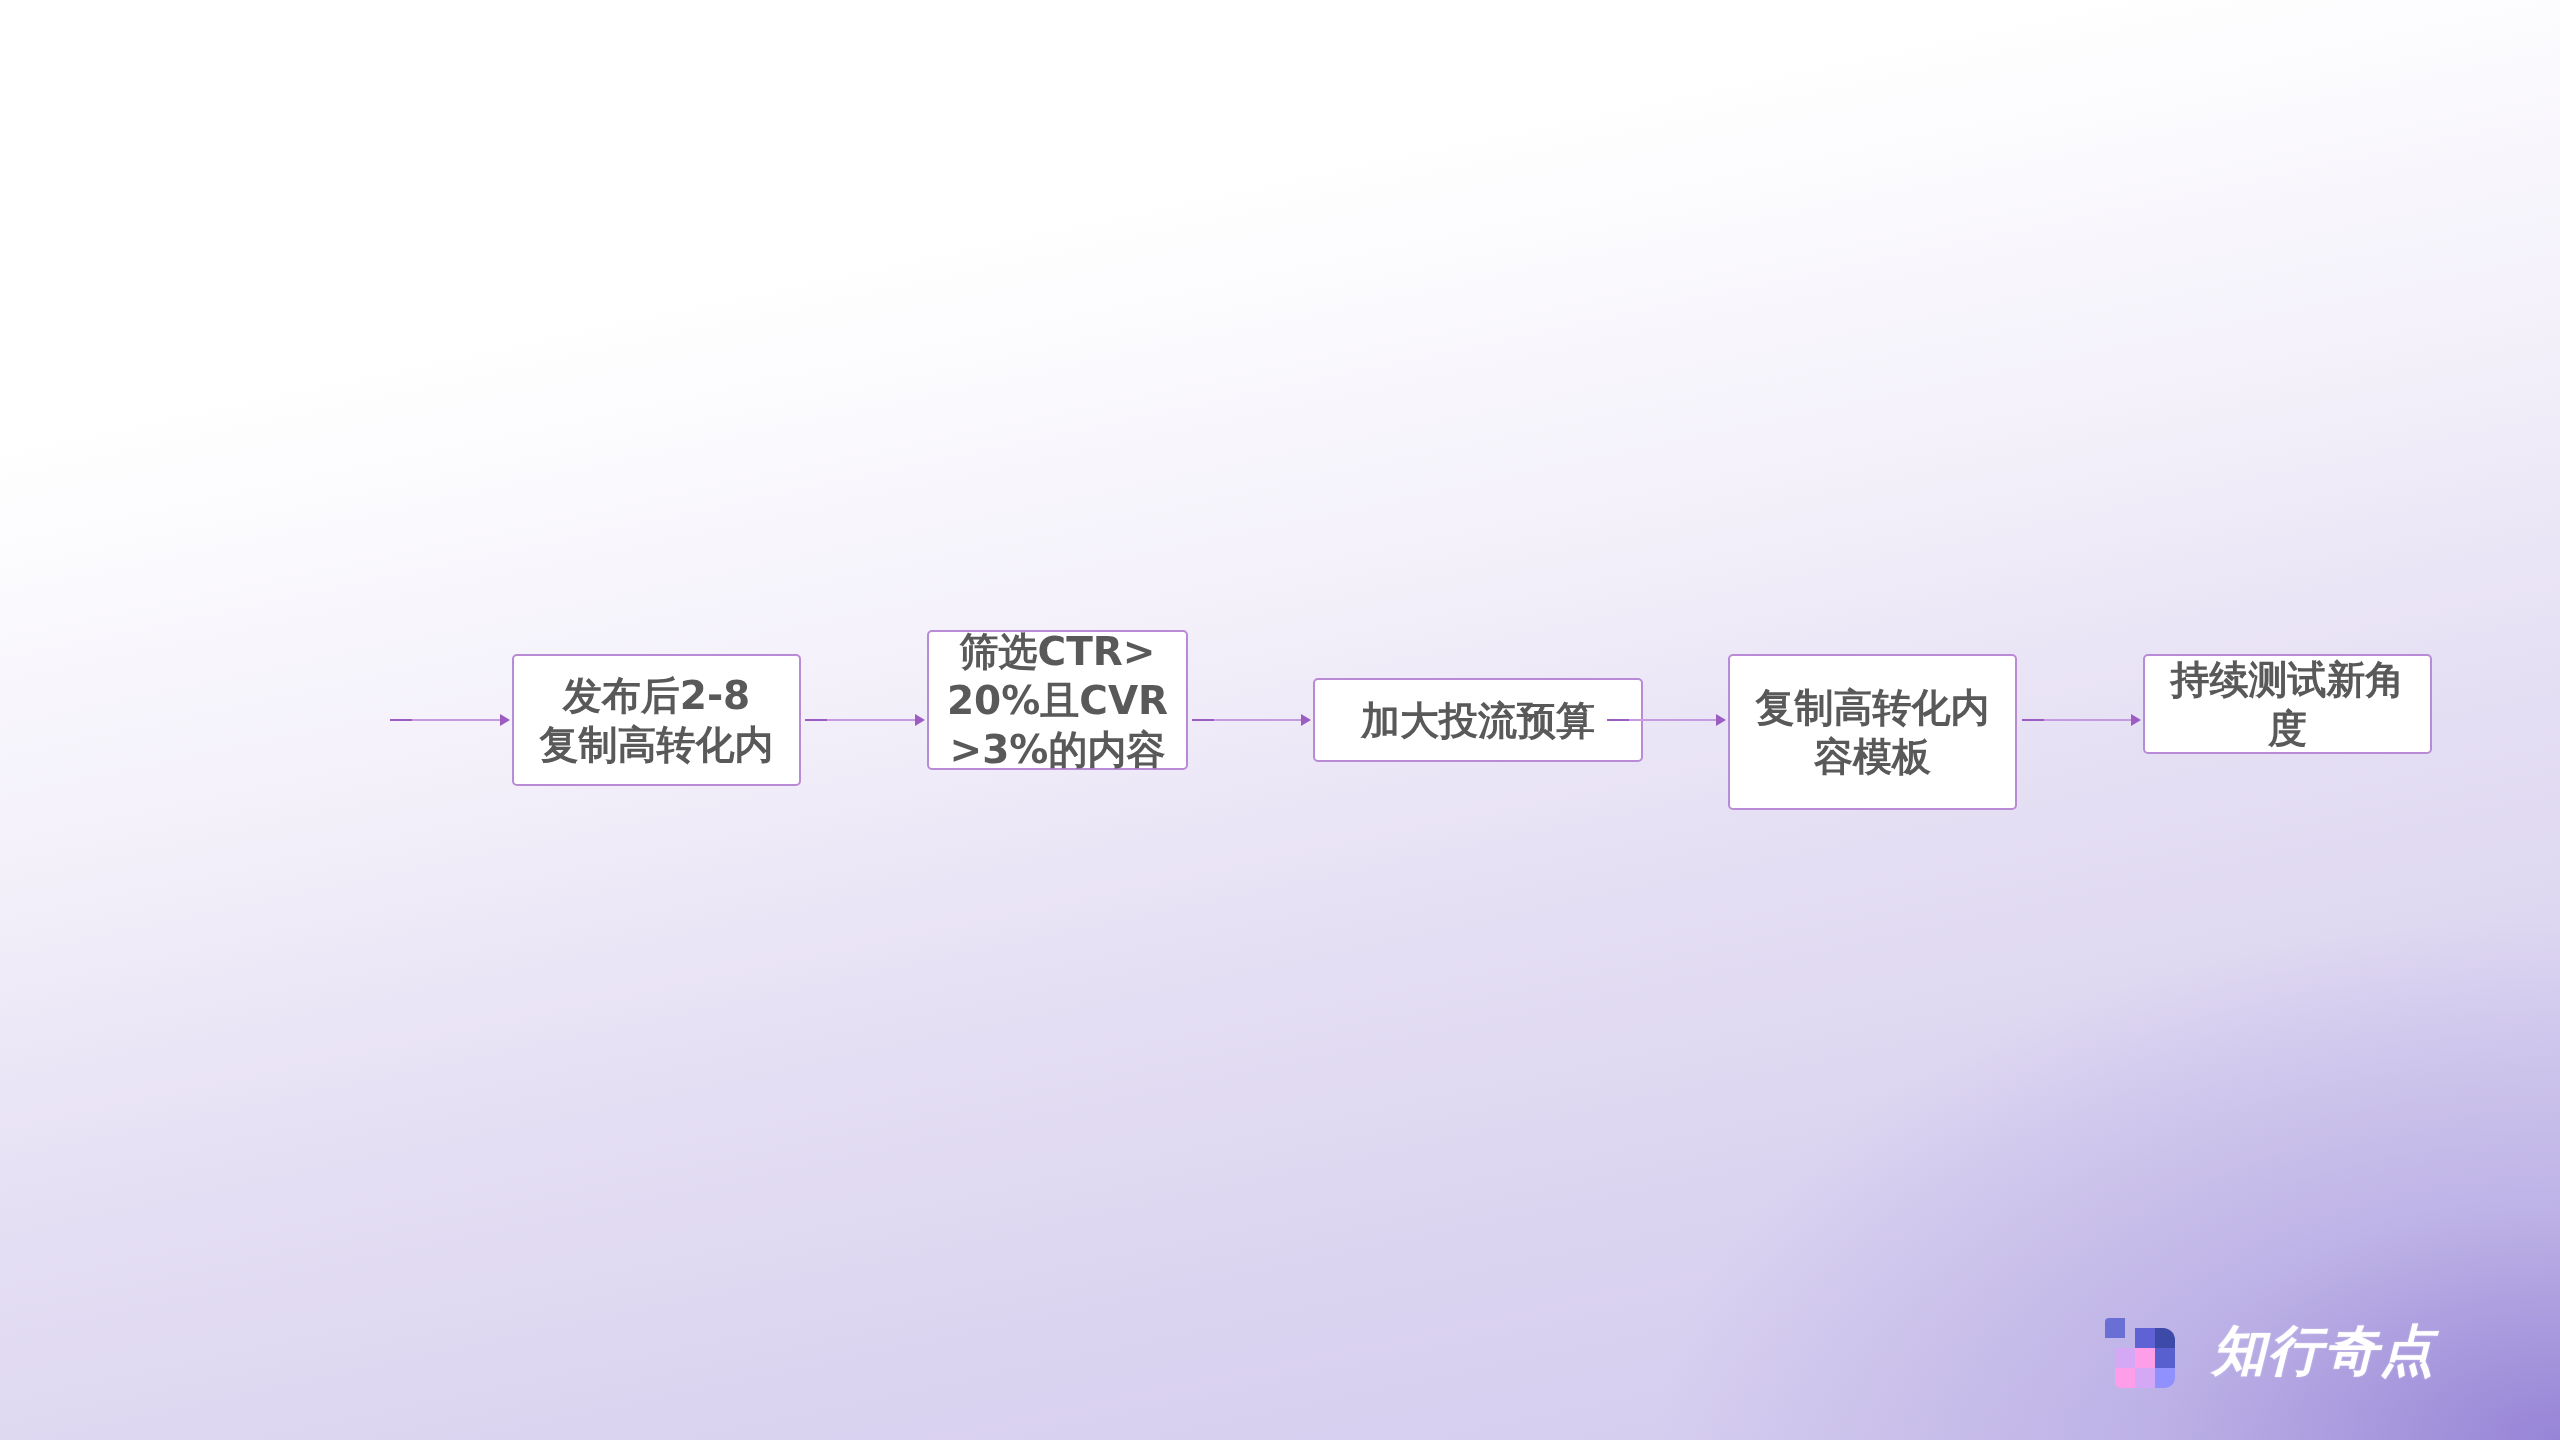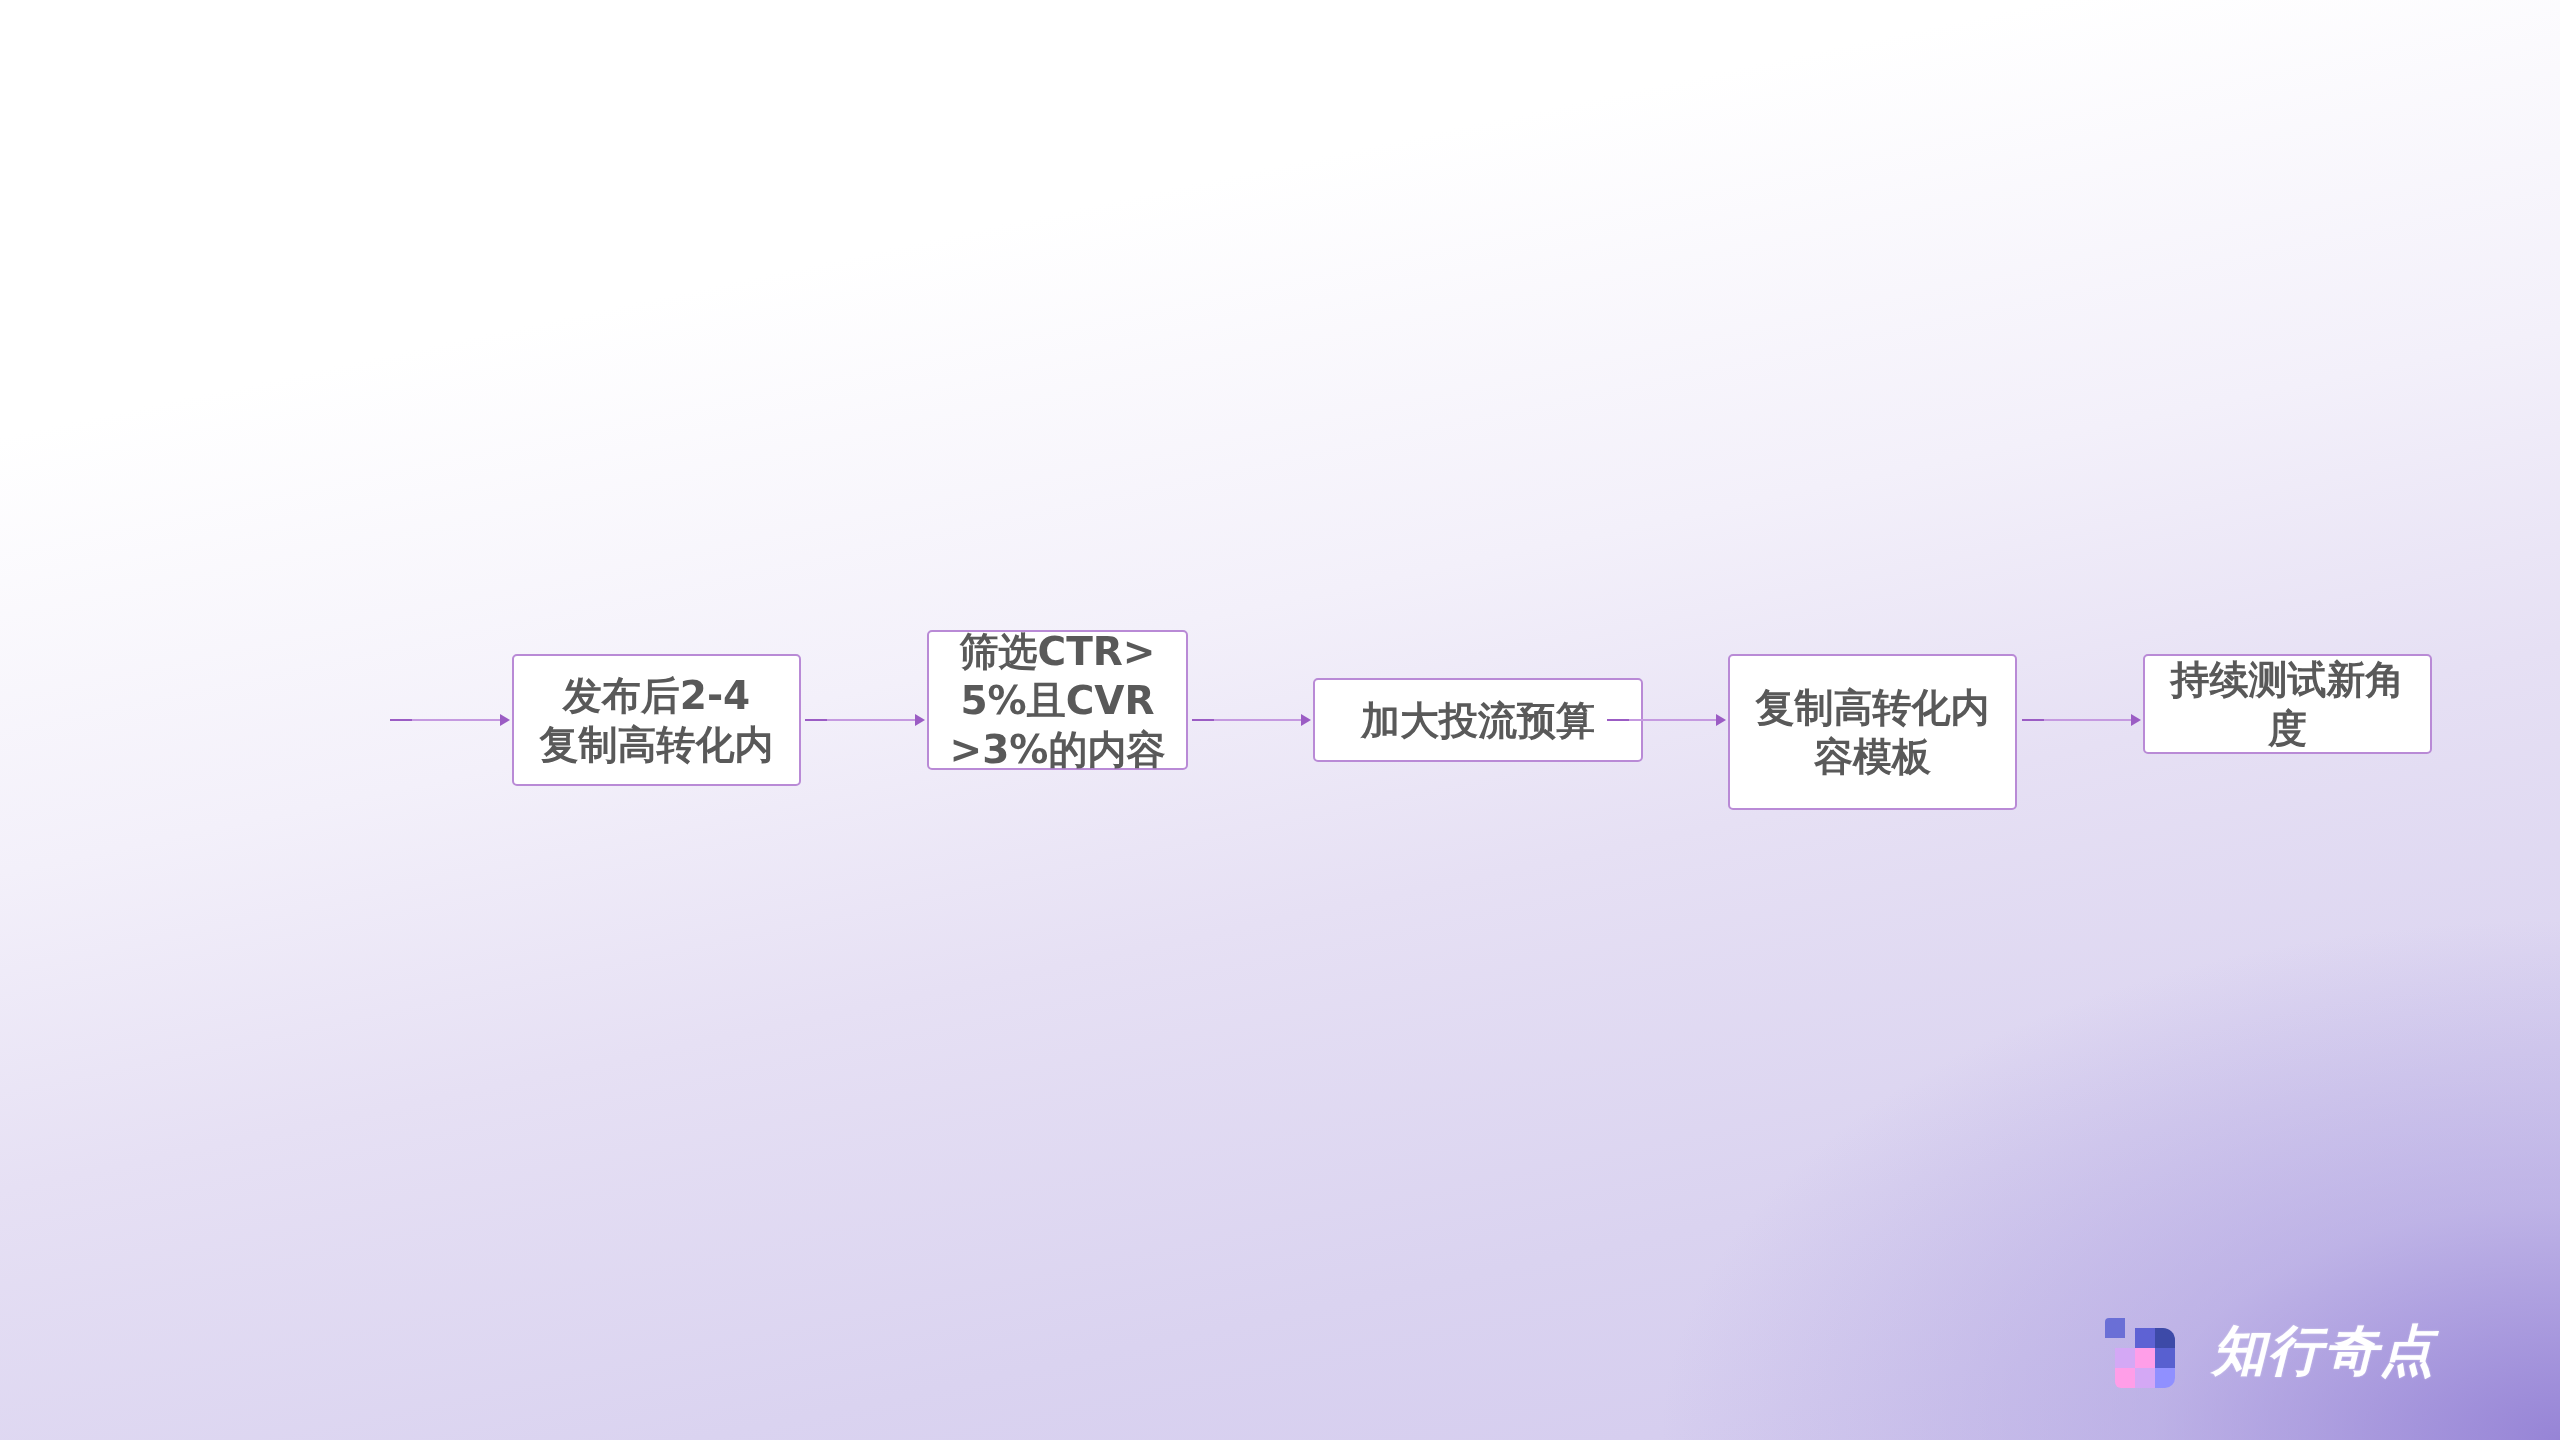--- a/index.html
+++ b/index.html
@@ -96,31 +96,31 @@
 </head>
 <body>
 
 <div class="canvas">
 
 
   <div class="arrow" style="left:390px; top:719px; width:118px;"></div>
 
   <div class="node" style="left:512px; top:654px; width:289px; height:132px;">
     <div>
-      <span>发布后2-4</span>
+      <span>发布后2-8</span>
       <span>复制高转化内</span>
     </div>
   </div>
 
   <div class="arrow" style="left:805px; top:719px; width:118px;"></div>
 
   <div class="node" style="left:927px; top:630px; width:261px; height:140px;">
     <div>
       <span>筛选CTR&gt;</span>
-      <span>5%且CVR</span>
+      <span>20%且CVR</span>
       <span>&gt;3%的内容</span>
     </div>
   </div>
 
   <div class="arrow" style="left:1192px; top:719px; width:117px;"></div>
 
   <div class="node" style="left:1313px; top:678px; width:330px; height:84px;">
     <div>
       <span>加大投流预算</span>
     </div>

